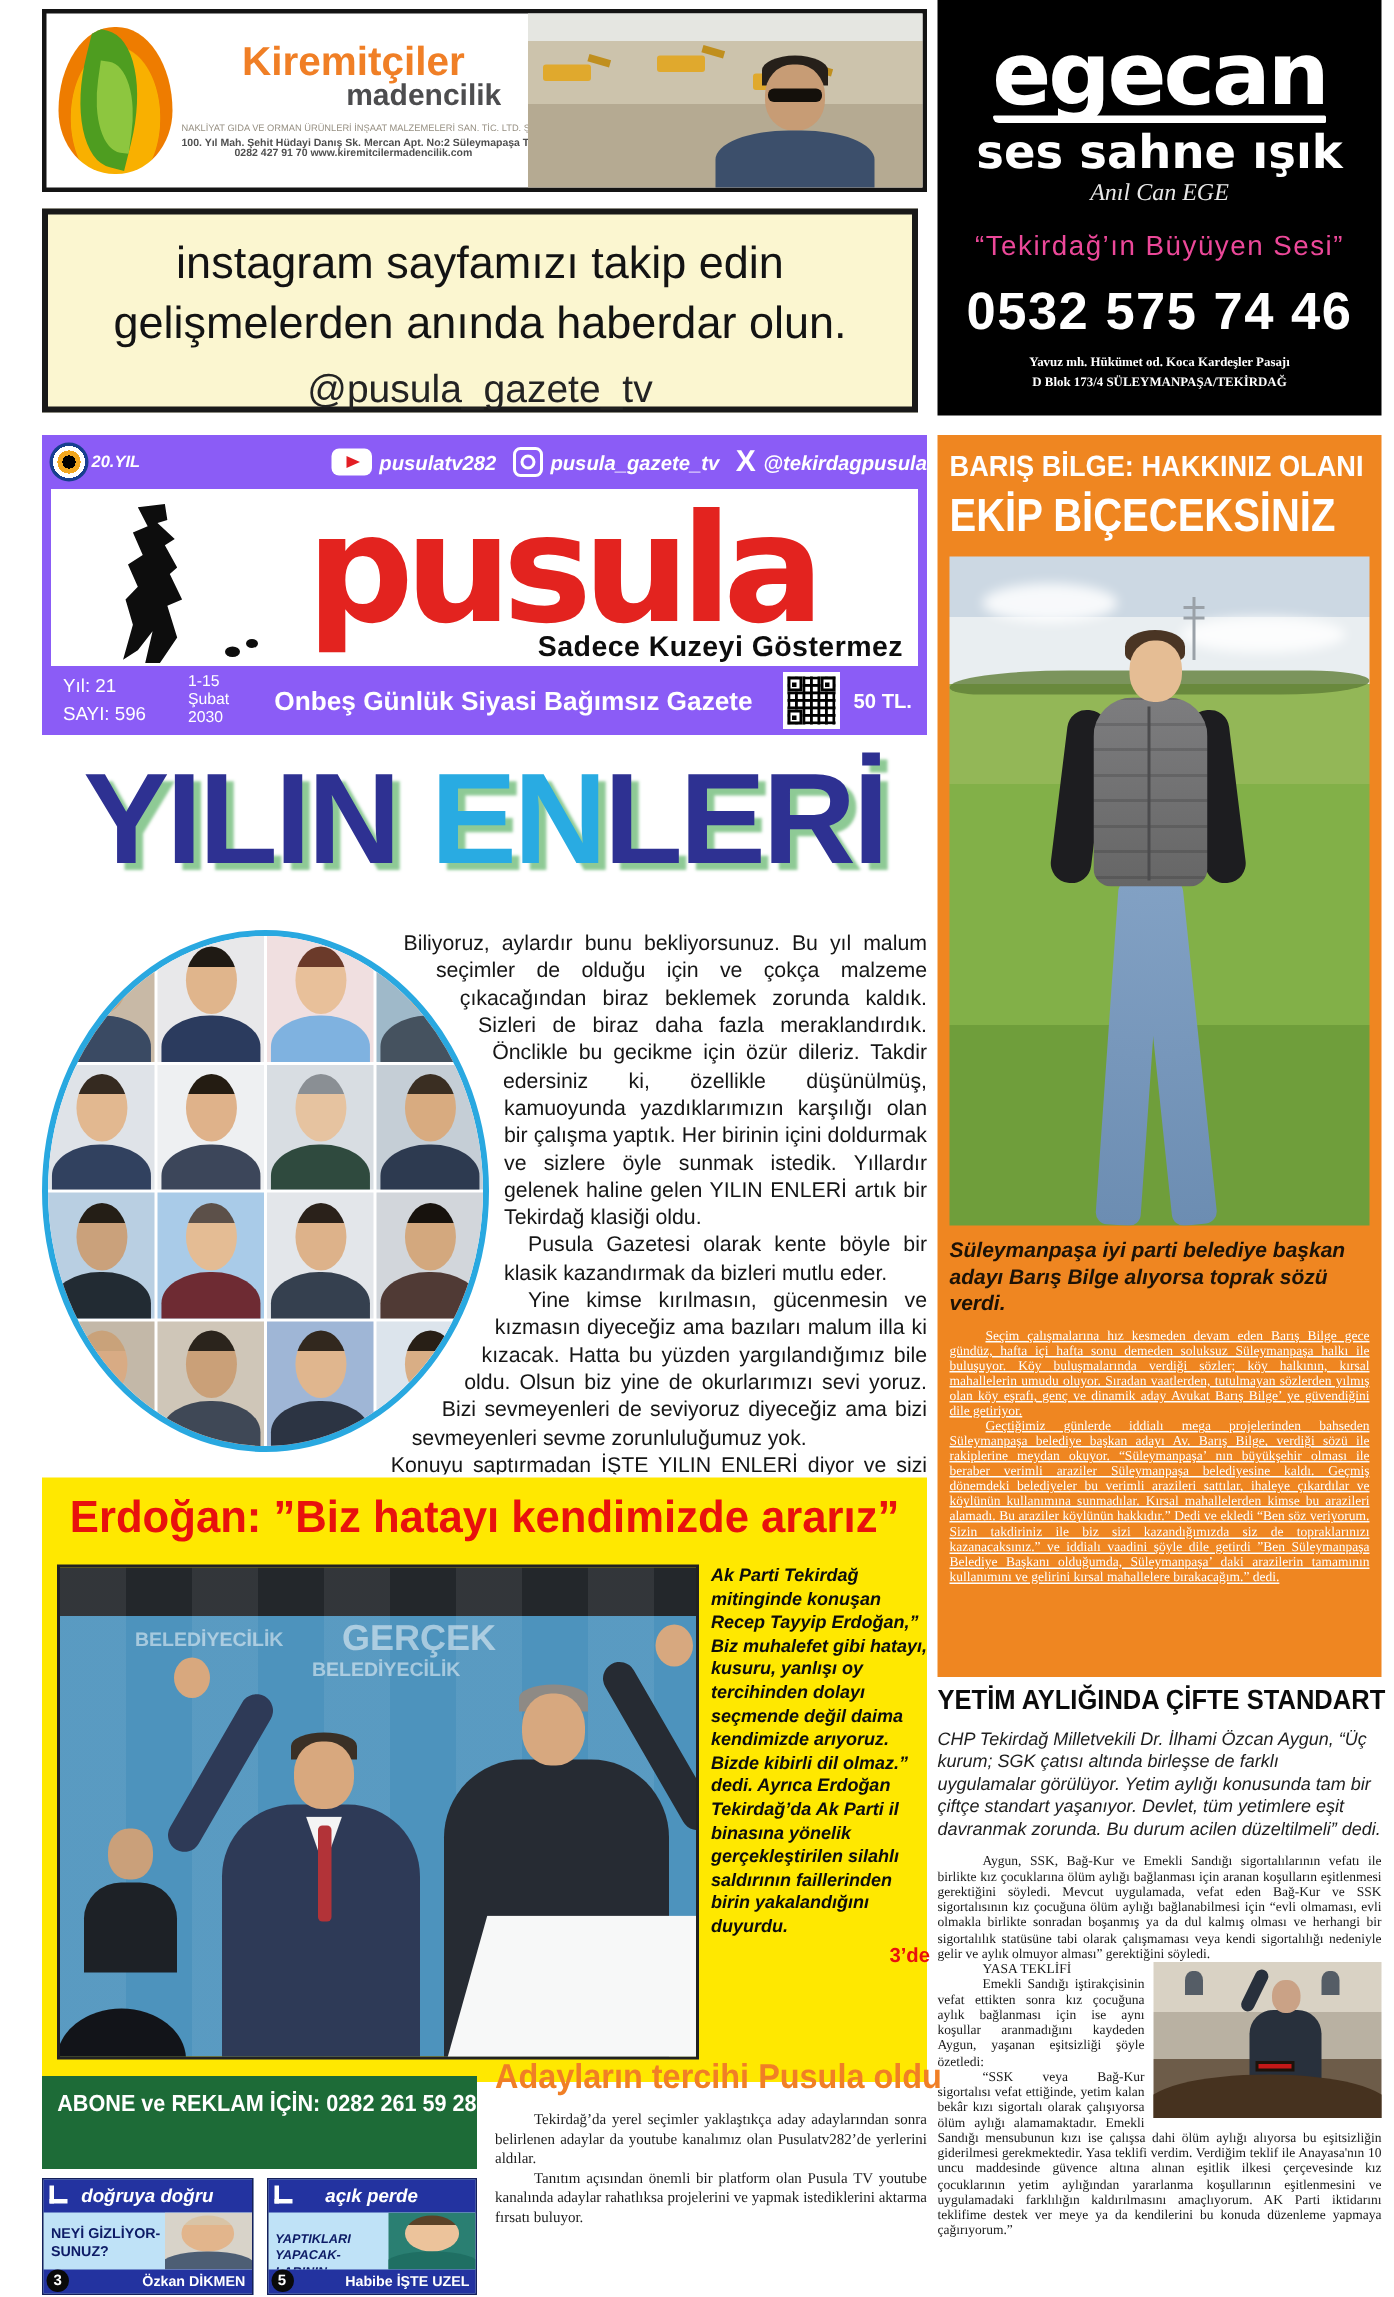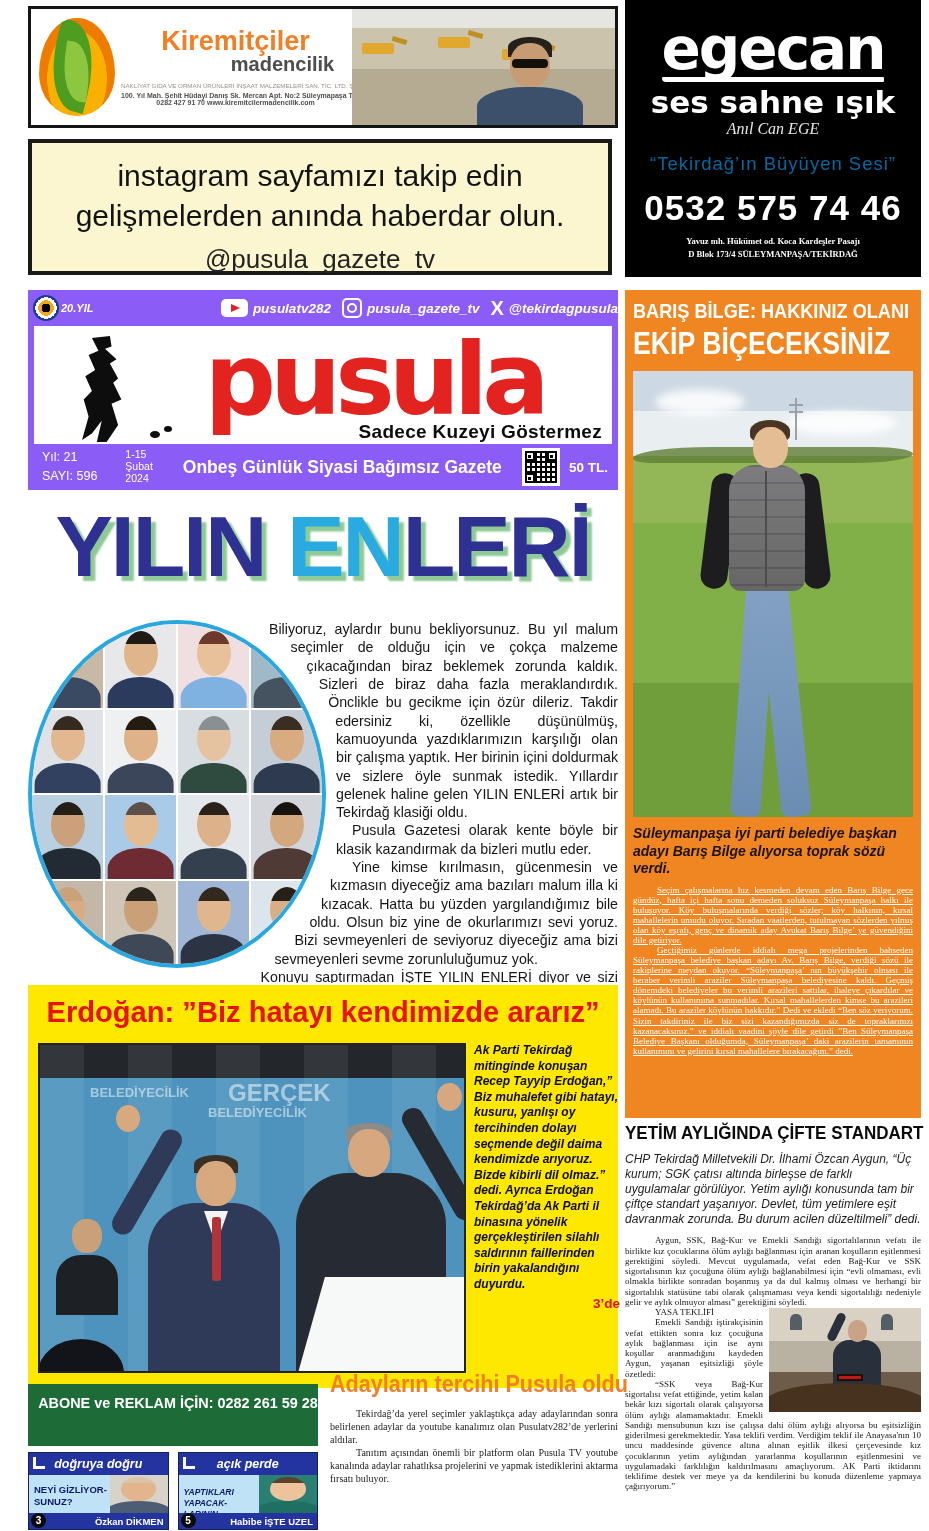--- a/index.html
+++ b/index.html
@@ -33,21 +33,21 @@
   .qhead{position:absolute;left:50%;top:2px;transform:translateX(-50%);width:40px;height:44px;background:#c79c75;border-radius:46%;}
   .qglasses{position:absolute;left:50%;top:18px;transform:translateX(-50%);width:36px;height:9px;background:#14100b;border-radius:4px;}
   .qbody{position:absolute;left:50%;bottom:0;transform:translateX(-50%);width:106px;height:42px;background:#3c4f6b;border-radius:46% 46% 0 0;}
 
   
   #ad-egecan{left:625px;top:0;width:296px;height:277px;background:#000;color:#fff;text-align:center;padding-top:24px;}
   .eg-title{font-size:58px;font-weight:bold;letter-spacing:-2px;line-height:.88;font-family:"DejaVu Sans",sans-serif;}
   .eg-bar{width:222px;height:5px;background:#fff;margin:2px auto 5px;border-radius:3px 3px 3px 12px;}
   .eg-sub{font-size:31px;font-weight:bold;line-height:1;font-family:"DejaVu Sans",sans-serif;}
   .eg-person{font-size:16px;color:#e8e8e8;font-family:"Liberation Serif",serif;font-style:italic;margin-top:2px;}
-  .eg-slogan{font-size:18.5px;margin-top:15px;letter-spacing:1px;color:#0369a1;}
+  .eg-slogan{font-size:18.5px;margin-top:15px;letter-spacing:1px;color:#ec4899;}
   .eg-phone{font-size:35px;font-weight:900;margin-top:13px;letter-spacing:1px;}
   .eg-addr{font-size:8.6px;font-weight:bold;margin-top:7px;line-height:1.55;font-family:"Liberation Serif",serif;}
 
   
   #banner-insta{left:28px;top:139px;width:584px;height:136px;background:#fbf6d0;border:4px solid #191919;text-align:center;padding-top:13px;}
   .bi-line{font-size:30px;color:#131313;line-height:1.32;}
   .bi-handle{font-size:26px;margin-top:9px;color:#232323;}
 
   
   #masthead{left:28px;top:290px;width:590px;height:200px;background:#8b5cf6;}
@@ -283,21 +283,21 @@
       <div class="mh-slogan">Sadece Kuzeyi Göstermez</div>
     </div>
     <div class="mh-bot">
       <div class="mh-yil">
         <div>Yıl: 21</div>
         <div>SAYI: 596</div>
       </div>
       <div class="mh-date">
         <div>1-15</div>
         <div>Şubat</div>
-        <div>2024</div>
+        <div>2030</div>
       </div>
       <div class="mh-tagline">Onbeş Günlük Siyasi Bağımsız Gazete</div>
       <div class="mh-qr">
         <div class="qr-pat"></div>
           <div class="qr-c qtl"></div>
           <div class="qr-c qtr"></div>
           <div class="qr-c qbl"></div>
       </div>
       <div class="mh-price">50 TL.</div>
     </div>

